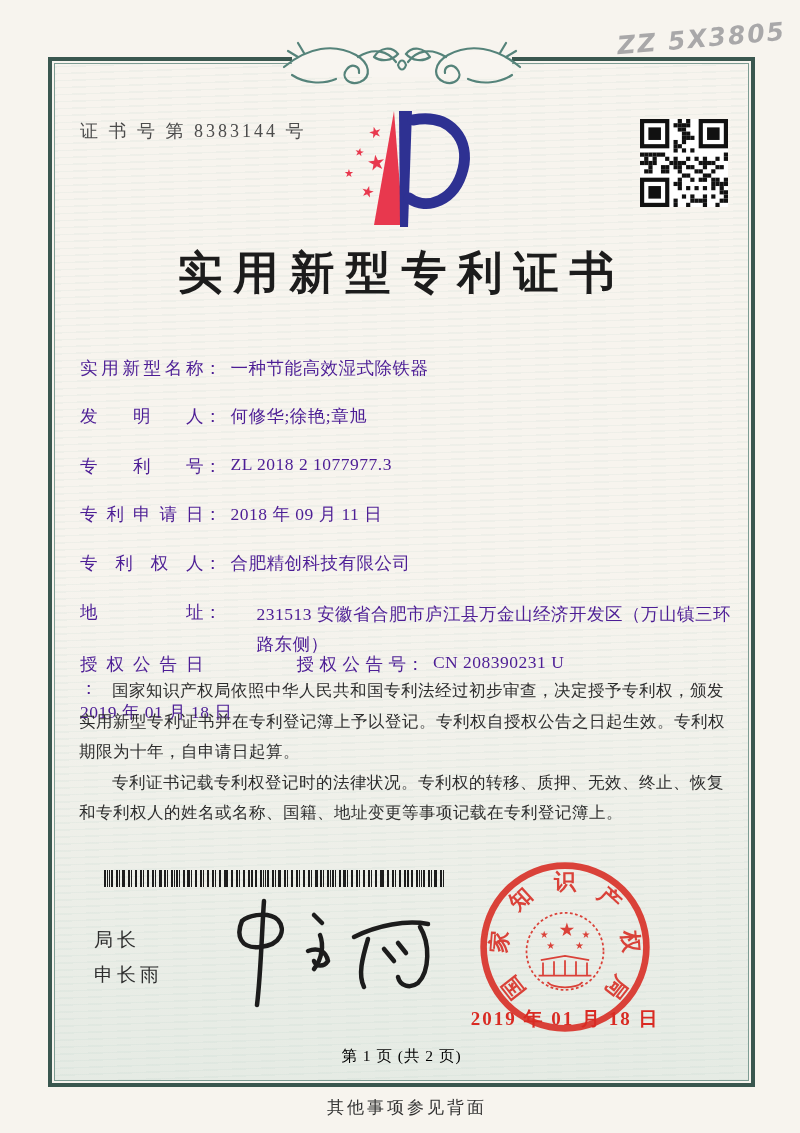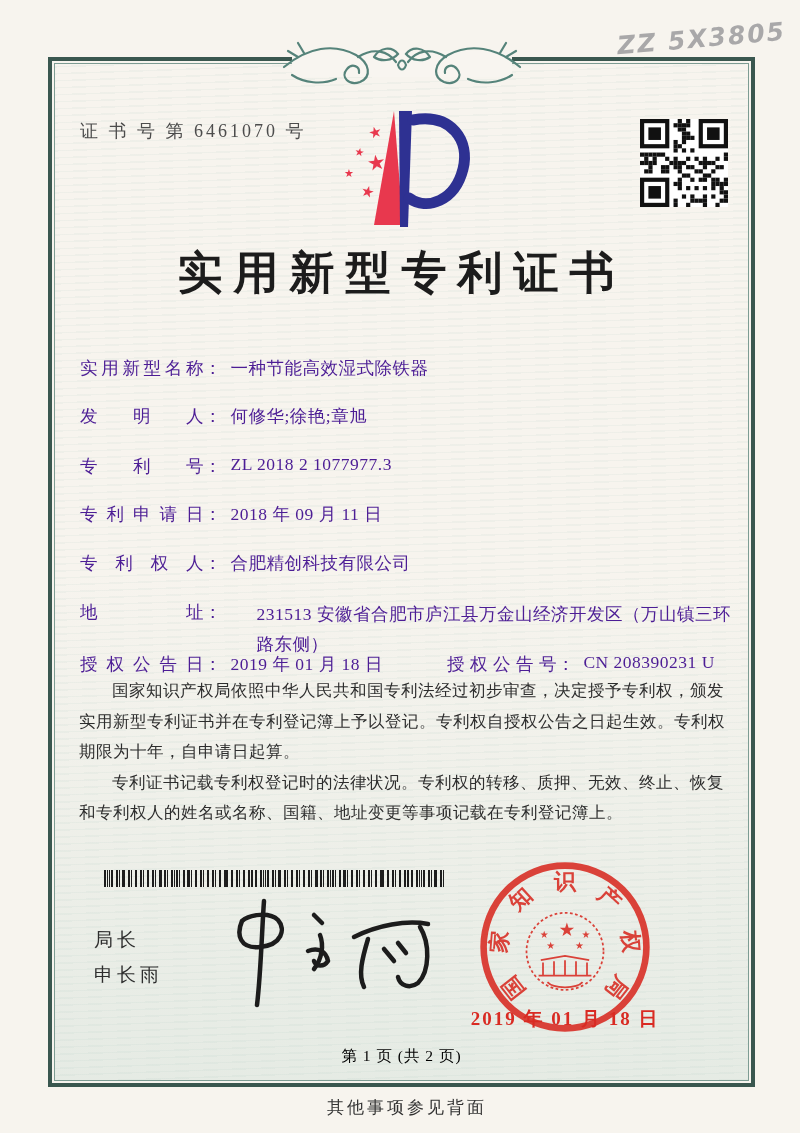--- a/index.html
+++ b/index.html
@@ -48,21 +48,21 @@
   .colon { flex:none; margin-right:9px; }
   .val { letter-spacing:0.5px; }
   .row-name  { top:295px; }
   .row-inv   { top:343px; }
   .row-pn    { top:393px; }
   .row-pd    { top:441px; }
   .row-owner { top:490px; }
   .row-addr  { top:539px; }
   .row-addr .val { width:490px; line-height:1.7;margin-left:26px; }
   .row-grant { top:591px; width:660px; }
-  .grant-left { display:flex; }
+  .grant-left { display:flex;flex-direction:column; }
   .grant-right { display:flex; margin-left:64px; }
   .grant-right .lbl { width:110px; }
   
   .paras {
     position:absolute; left:27px; top:615px; width:656px;
     font-size:16.5px; line-height:1.85; color:#2d2d2d; letter-spacing:0.5px;
   }
   .paras p { margin:0; text-indent:2em; }
   
   .barcode {
@@ -106,21 +106,21 @@
         <path d="M84,30 C100,20 114,24 122,35"></path>
         <path d="M100,30 C106,20 118,19 124,27 C118,34 107,35 100,30"></path>
         <path d="M18,48 C30,56 48,58 62,52"></path>
         <path d="M24,30 L14,24 M30,26 L24,16"></path>
       </g>
       <use href="#curl" transform="translate(256,0) scale(-1,1)"></use>
       <path d="M124,38 C126,32 130,32 132,38 C130,44 126,44 124,38"></path>
     </g>
   </svg>
 
-  <div class="cert-no">证 书 号 第 6461070 号</div>
+  <div class="cert-no">证 书 号 第 8383144 号</div>
 
   <svg class="logo" viewBox="0 0 140 132">
     <polygon points="58,4 67,118 38,118" fill="#e8384e"></polygon>
     <polygon points="63,4 76,4 72,120 64,120" fill="#2e3192"></polygon>
     <path d="M77,13 C116,6 134,34 127,62 C119,94 91,104 73,91" stroke="#2e3192" stroke-width="11" fill="none" stroke-linecap="round"></path>
     <g fill="#e8384e" font-family="'DejaVu Sans',sans-serif">
       <text x="34" y="32" font-size="15" transform="rotate(-15 34 32)">★</text>
       <text x="18" y="48" font-size="11" transform="rotate(10 18 48)">★</text>
       <text x="32" y="64" font-size="21" transform="rotate(-8 32 64)">★</text>
       <text x="8" y="70" font-size="11">★</text>

